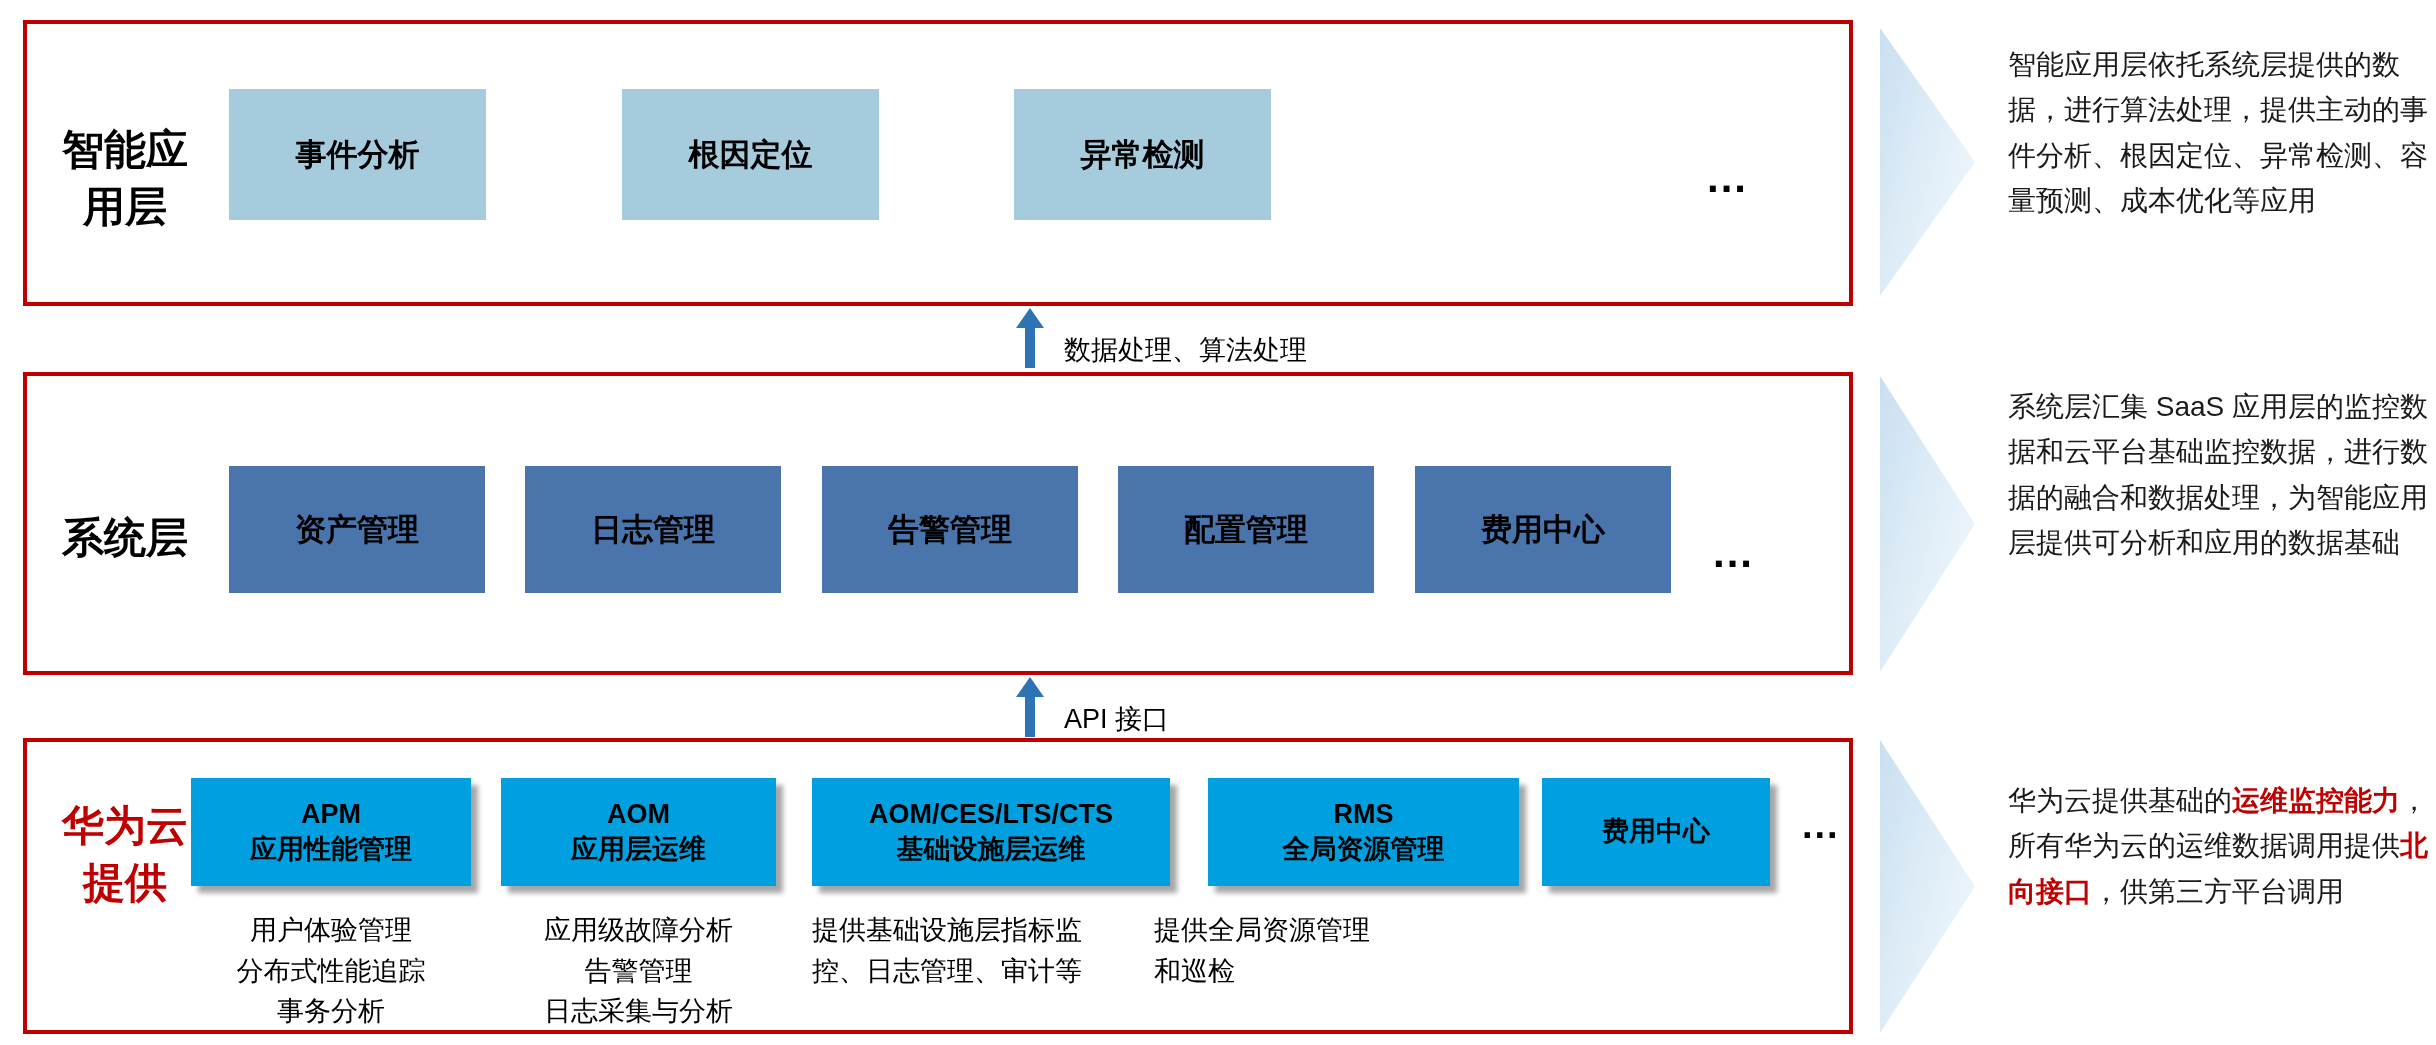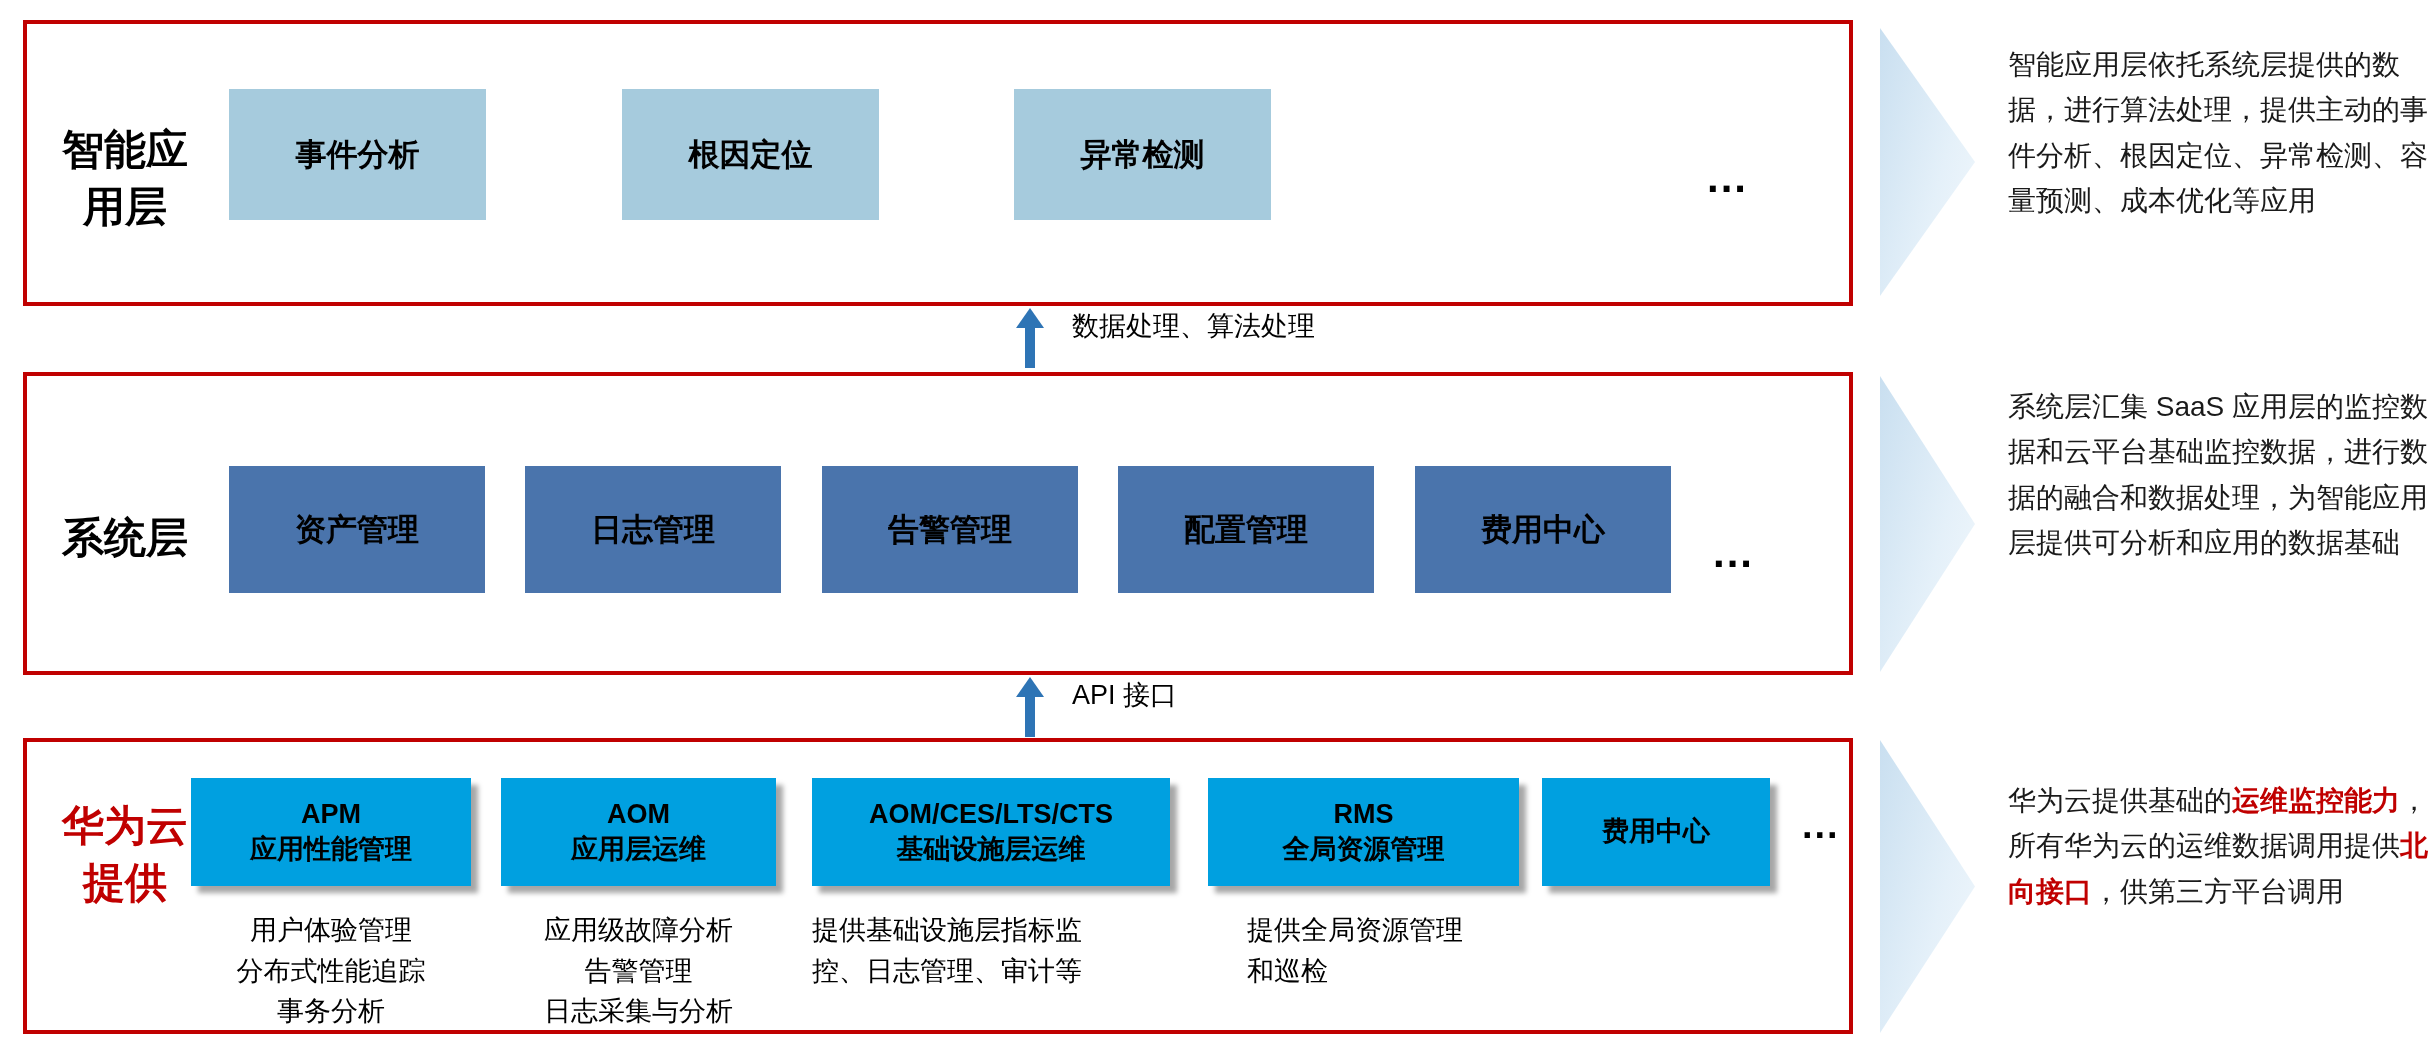--- a/index.html
+++ b/index.html
@@ -41,21 +41,21 @@
     white-space:pre-line; text-align:center;
   }
   .mdesc.left { text-align:left; }
 
   .more { position:absolute; font-weight:bold; font-size:42px; letter-spacing:2px; line-height:1; }
   .layer-app    .more { top:133px; left:1680px; }
   .layer-system .more { top:156px; left:1686px; }
   .layer-huawei .more { top:64px;  left:1775px; font-size:38px; }
 
   
-  .arrow-group { position:absolute; display:flex; align-items:flex-start; gap:28px; }
+  .arrow-group { position:absolute; display:flex; align-items:flex-end; gap:20px; }
   .ag1 { left:1016px; top:308px; }
   .ag2 { left:1016px; top:677px; }
   .arrow-up { display:flex; flex-direction:column; align-items:center; }
   .arrow-head { width:0; height:0; border-left:14px solid transparent; border-right:14px solid transparent;
                 border-bottom:20px solid var(--arrow-blue,#2E74B5); }
   .arrow-shaft { width:10px; height:40px; background:var(--arrow-blue,#2E74B5); }
   .arrow-label { font-size:27px; white-space:nowrap; }
 
   
   .chevron {
@@ -128,21 +128,21 @@
     <div class="module" style="left:1515px;width:228px">费用中心</div>
 
     <div class="mdesc" style="left:164px;width:280px">用户体验管理
 分布式性能追踪
 事务分析</div>
     <div class="mdesc" style="left:474px;width:275px">应用级故障分析
 告警管理
 日志采集与分析</div>
     <div class="mdesc left" style="left:785px;width:340px">提供基础设施层指标监
 控、日志管理、审计等</div>
-    <div class="mdesc left" style="left:1220px;width:320px">提供全局资源管理
+    <div class="mdesc left" style="left:1127px;width:320px">提供全局资源管理
 和巡检</div>
 
     <div class="more">...</div>
   </div>
 
   <div class="chevron chev1"></div>
   <div class="chevron chev2"></div>
   <div class="chevron chev3"></div>
 
   <div class="note note1">智能应用层依托系统层提供的数据，进行算法处理，提供主动的事件分析、根因定位、异常检测、容量预测、成本优化等应用</div>

